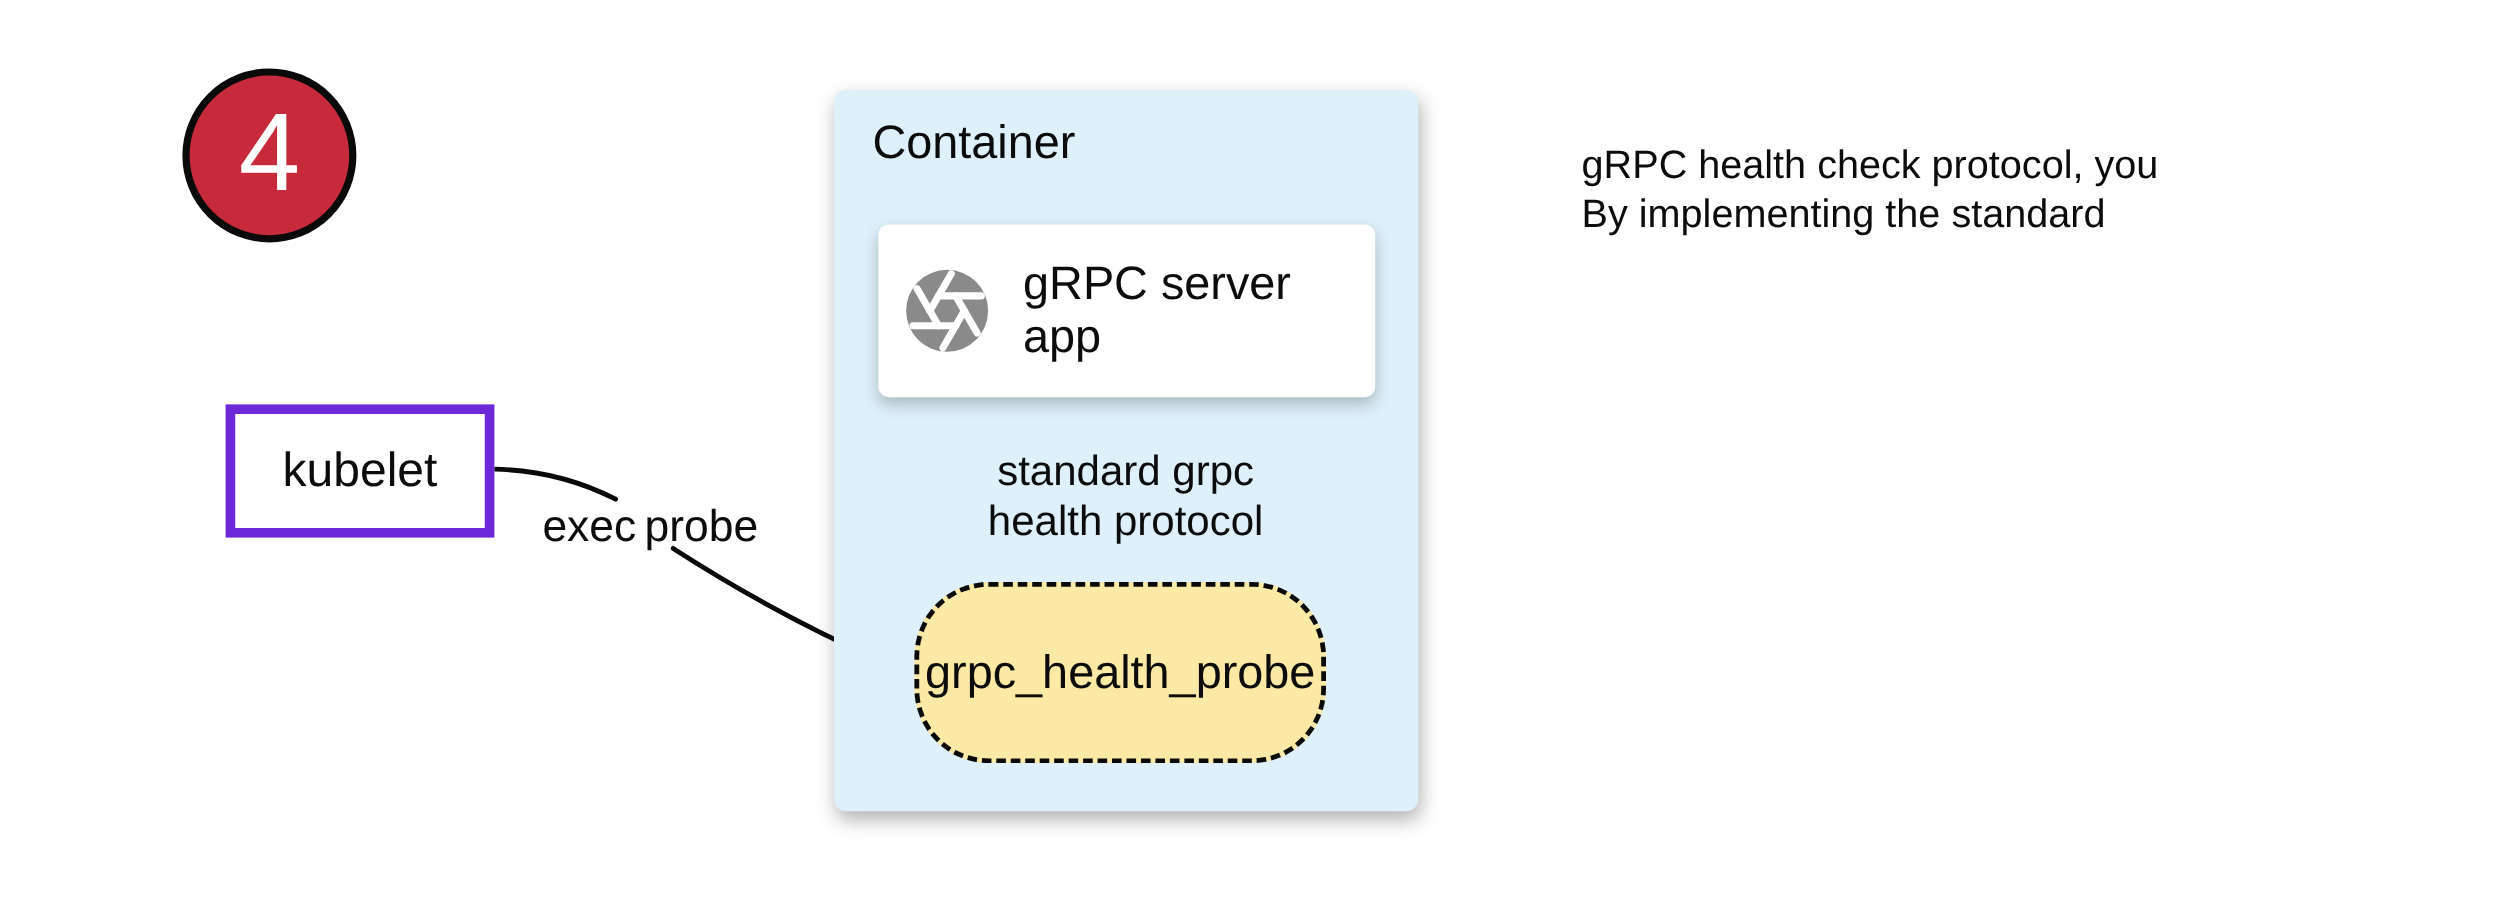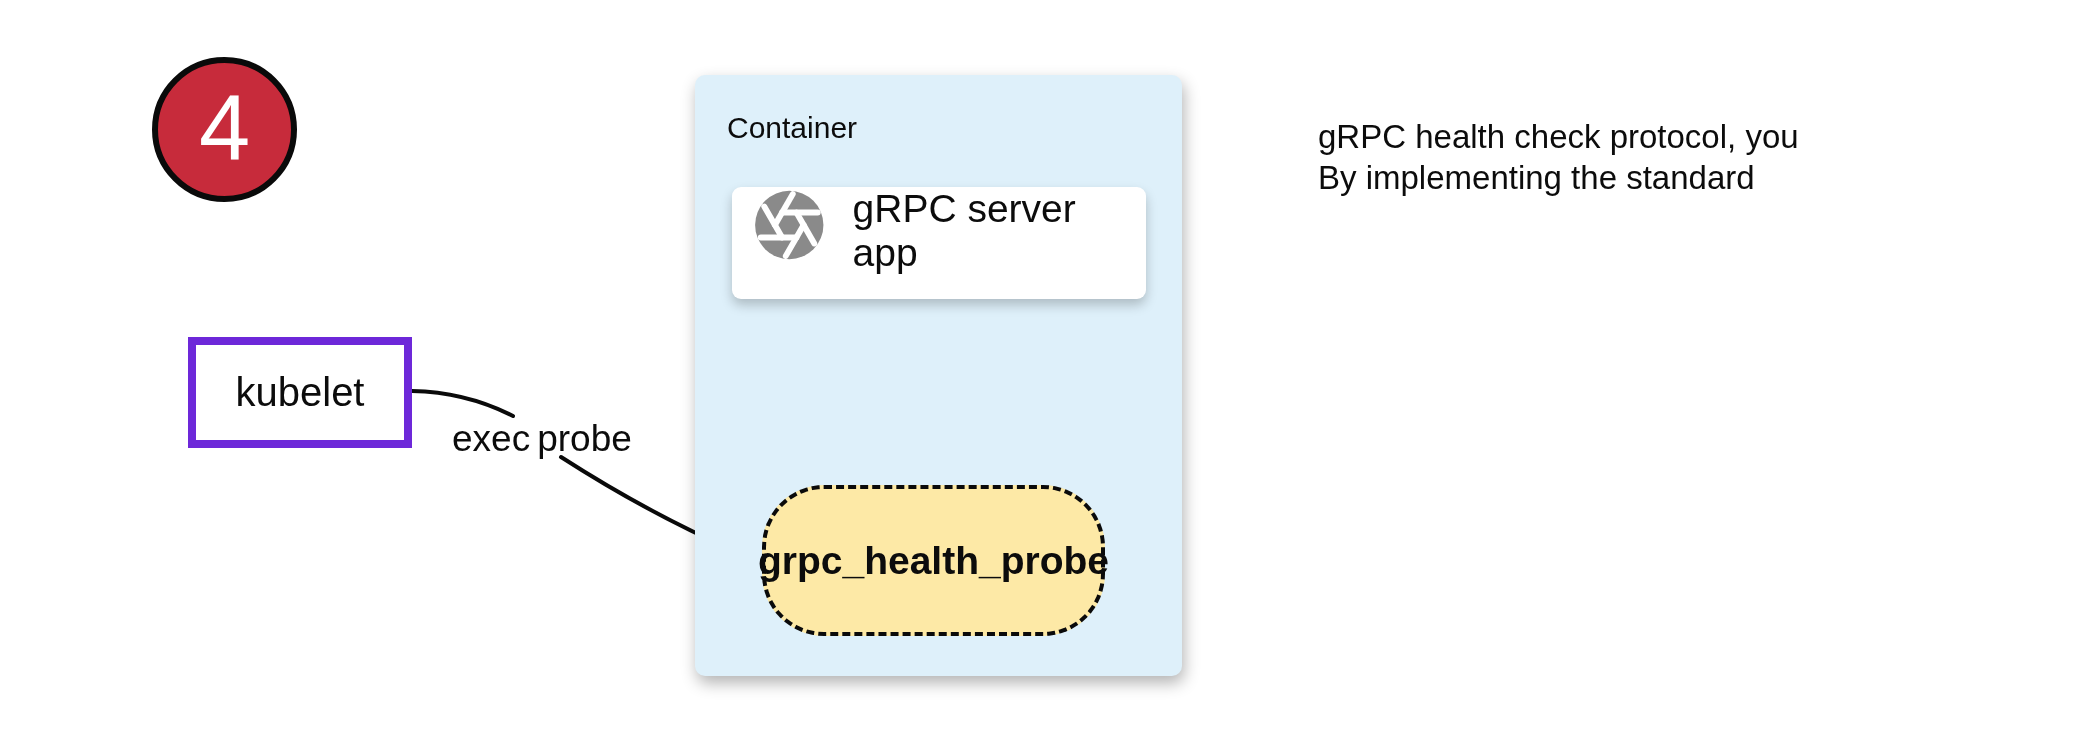--- a/index.html
+++ b/index.html
@@ -36,40 +36,40 @@
   .exec-label{position:absolute;left:452px;top:418px;font-size:37px;white-space:nowrap;}
   .exec-label .bold{font-weight:normal;}
   .exec-label .reg{margin-left:7px;}
 
   
   .container-box{
     position:absolute;left:695px;top:75px;width:487px;height:601px;
     background:var(--container-blue);border-radius:10px;
     box-shadow:2px 7px 16px rgba(0,0,0,0.30);
   }
-  .container-title{position:absolute;left:32px;top:36px;font-size:30px;}
+  .container-title{position:absolute;left:32px;top:23px;font-size:39px;}
 
   .server-box{
-    position:absolute;left:37px;top:112px;width:414px;height:112px;
+    position:absolute;left:37px;top:112px;width:414px;height:144px;
     background:#fff;border-radius:9px;box-shadow:0 6px 12px rgba(0,0,0,0.22);
-    display:flex;align-items:flex-start;gap:26px;padding-left:20px;box-sizing:border-box;
+    display:flex;align-items:center;gap:26px;padding-left:20px;box-sizing:border-box;
   }
   .server-box .label{font-size:39px;}
 
   .protocol-label{
     position:absolute;left:788px;top:372px;width:300px;text-align:center;
     font-size:35px;line-height:42px;
   }
 
   .probe-box{
     position:absolute;left:67px;top:410px;width:343px;height:151px;
     background:var(--probe-yellow);border:4px dashed #0a0a0a;border-radius:62px;
     box-sizing:border-box;display:flex;flex-direction:column;align-items:center;justify-content:center;
   }
-  .probe-title{font-size:39px;font-weight:bold;line-height:44px;}
+  .probe-title{font-size:39px;font-weight:normal;line-height:44px;}
   .probe-sub{font-size:37px;line-height:42px;}
 
   
   .note{position:absolute;left:1318px;top:116px;font-size:33px;line-height:41px;}
 </style>
 </head>
 <body>
 
 <div class="canvas">
 
@@ -117,19 +117,23 @@
         </g>
       </svg>
       <span class="label">gRPC server app</span>
     </div>
 
     <div class="probe-box">
       <div class="probe-title">grpc_health_probe</div>
     </div>
   </div>
 
+  <div class="protocol-label">
+    <div>standard grpc</div>
+    <div>health protocol</div>
+  </div>
 
   <div class="note">
     <div>gRPC health check protocol, you</div>
     <div>By implementing the standard</div>
   </div>
 
 </div>
 
 </body></html>

